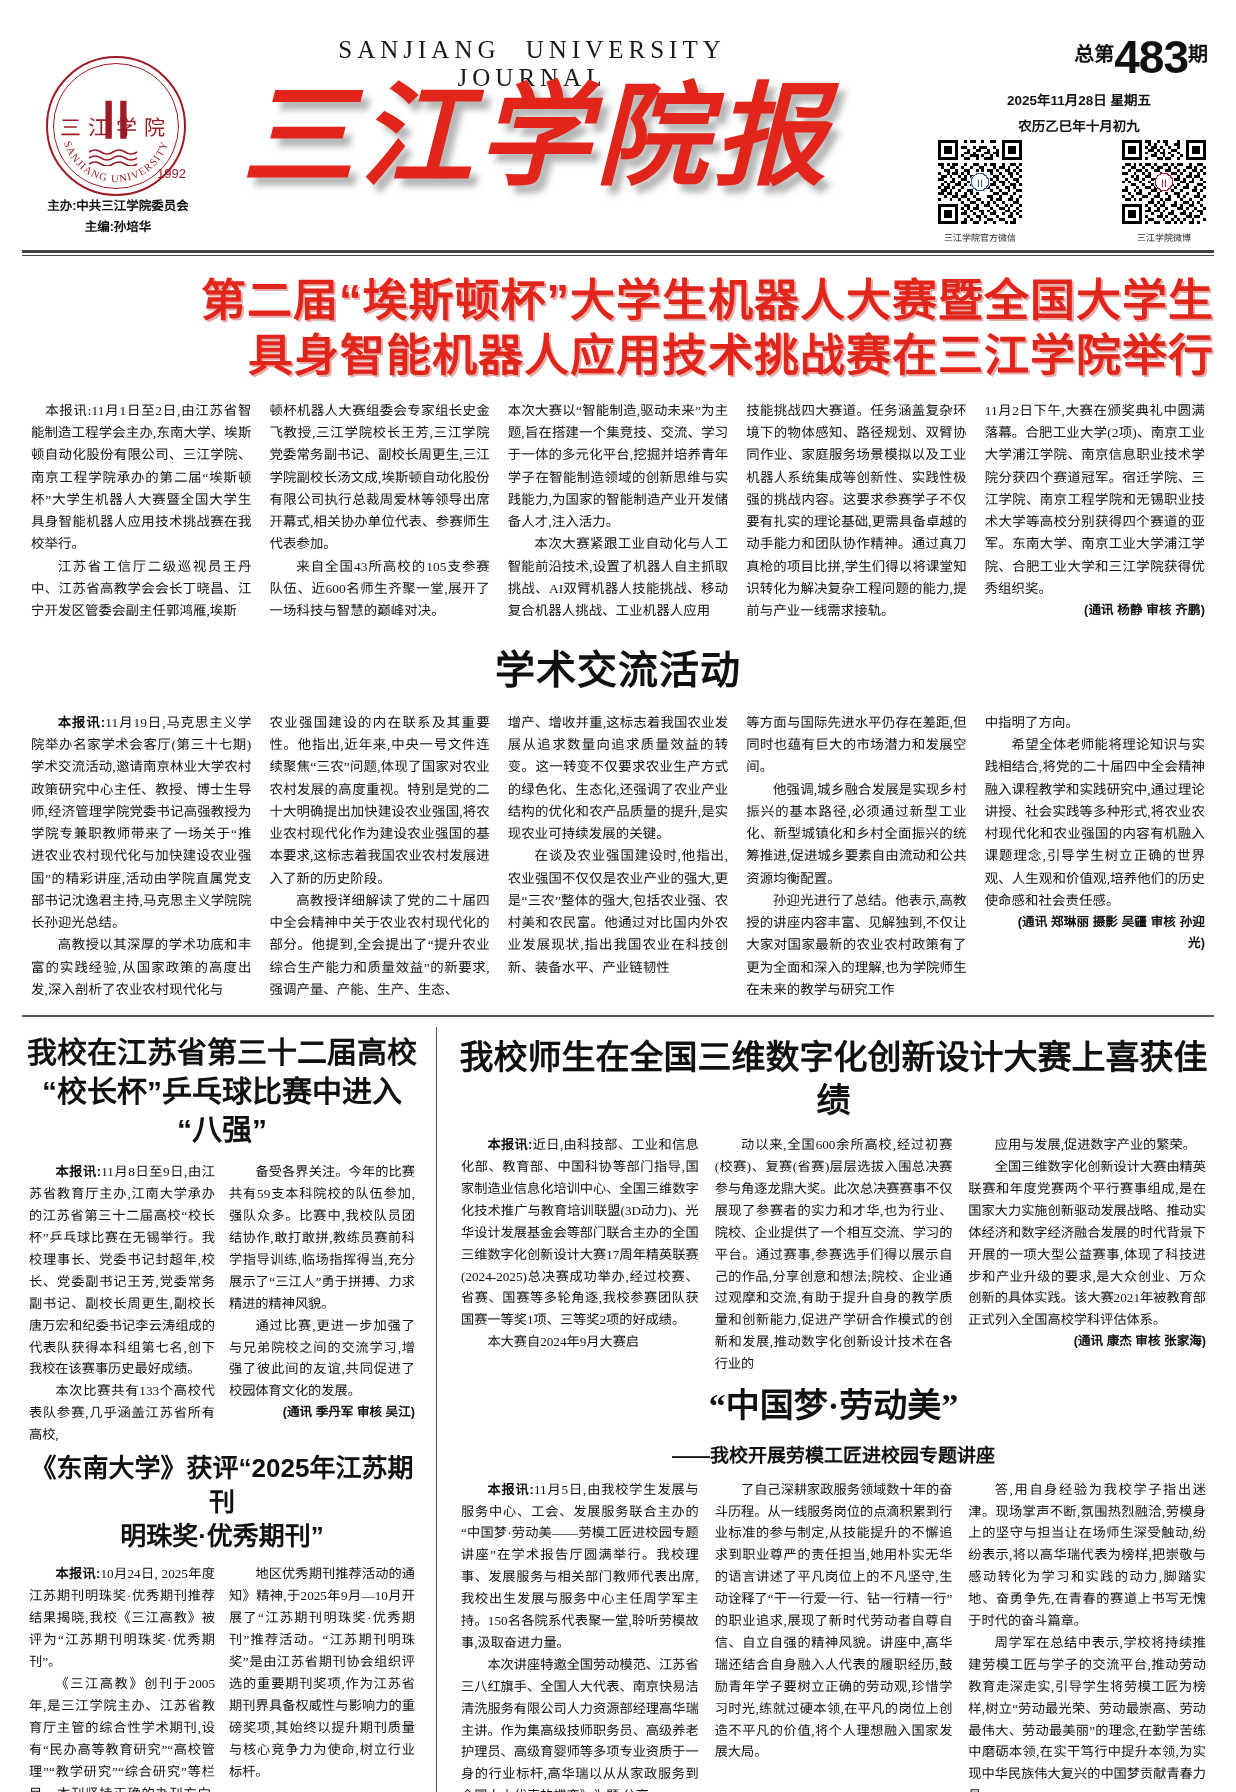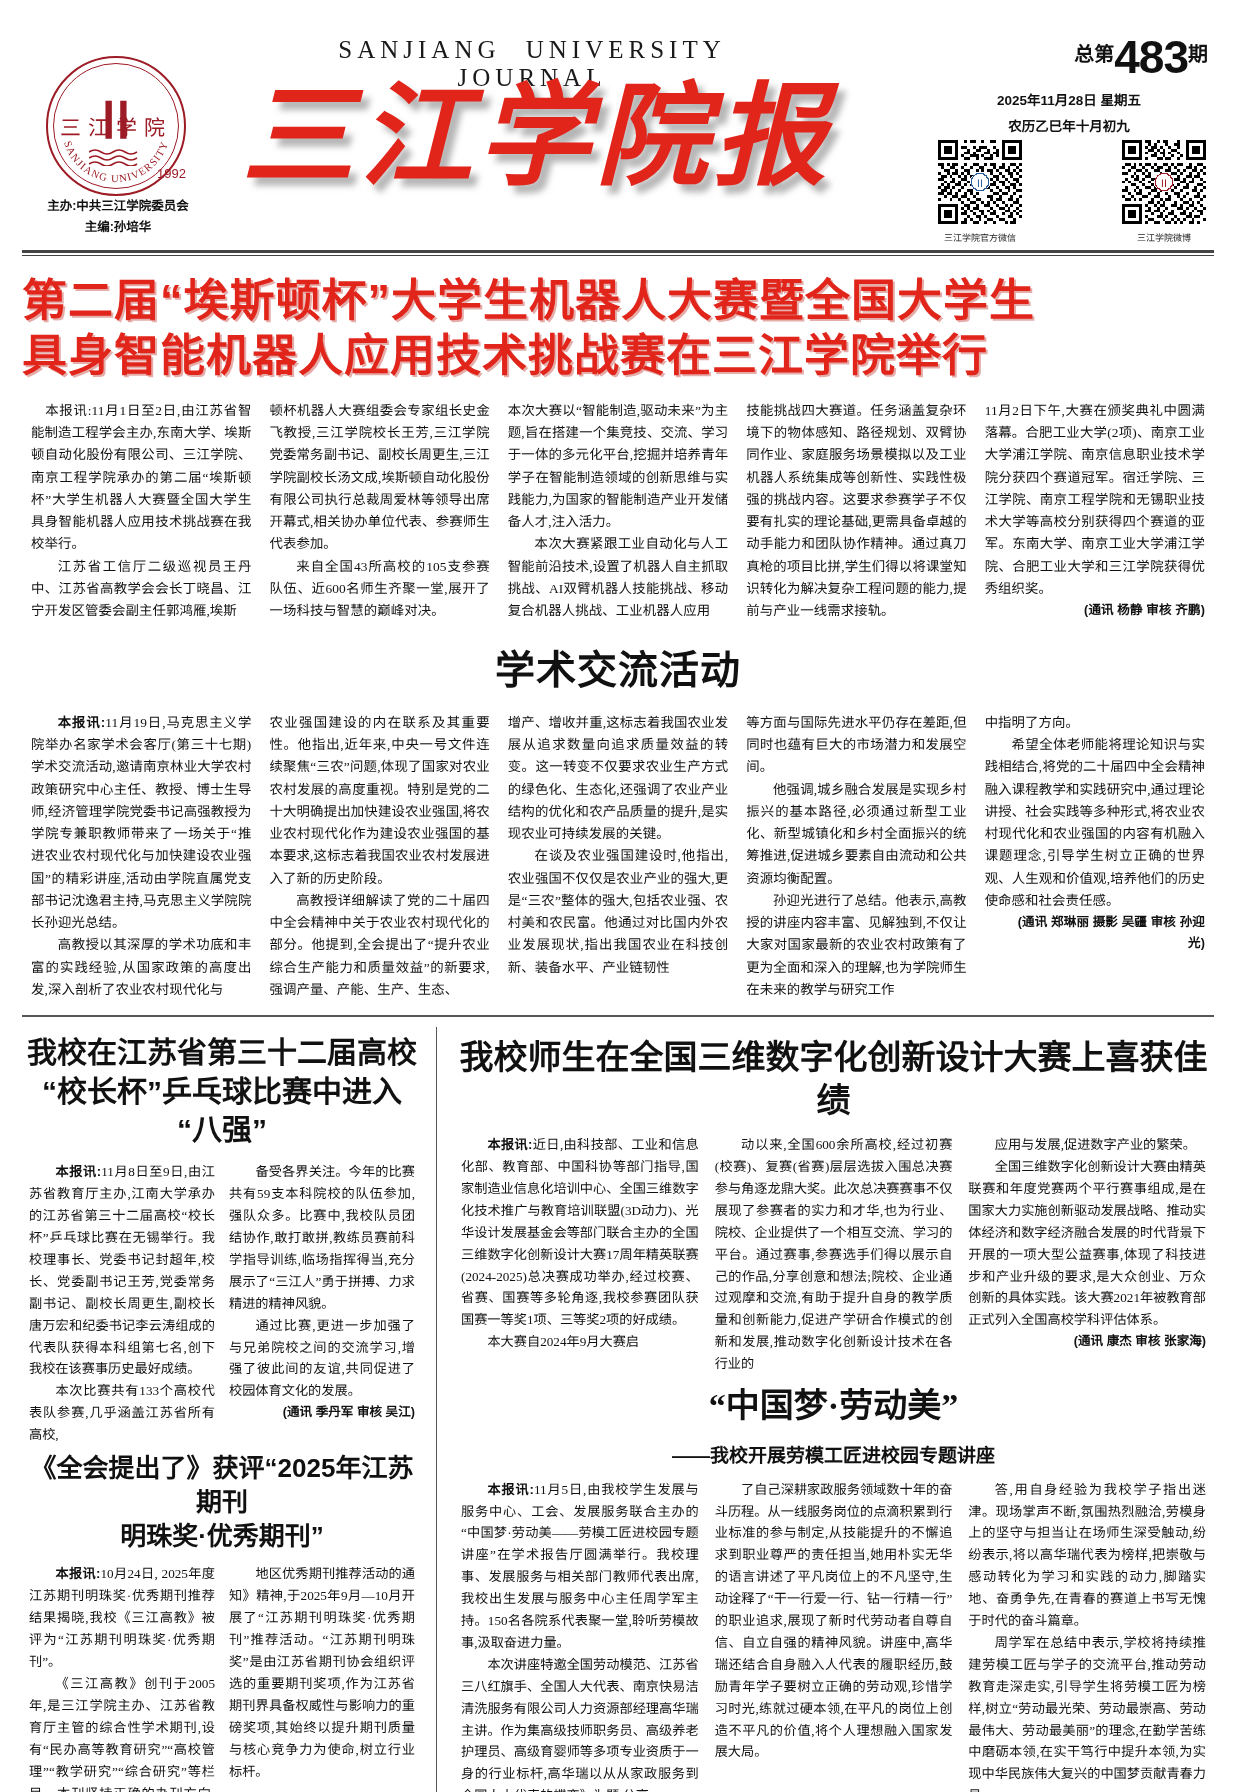--- a/index.html
+++ b/index.html
@@ -72,35 +72,35 @@
     white-space:nowrap;
   }
 
   .mh-issue{
     position:absolute;right:6px;top:30px;width:270px;text-align:right;
     font-family:"Liberation Sans","DejaVu Sans",sans-serif;
   }
   .mh-issue .lbl{font-size:20px;font-weight:700;vertical-align:12px;}
   .mh-issue .num{font-size:46px;font-weight:700;letter-spacing:-1px;}
   .mh-date{
-    position:absolute;right:10px;top:88px;width:270px;text-align:center;
+    position:absolute;right:0;top:88px;width:270px;text-align:center;
     font-family:"Liberation Sans","DejaVu Sans",sans-serif;
     font-size:13.5px;font-weight:700;line-height:1.9;
   }
   .qr-wrap{position:absolute;right:8px;top:140px;width:268px;display:flex;justify-content:space-between;}
   .qr-box{width:84px;text-align:center;}
   .qr-img{width:84px;height:84px;}
   .qr-cap{font-family:"Liberation Sans","DejaVu Sans",sans-serif;font-size:9px;margin-top:3px;color:#222;white-space:nowrap;}
 
   .rule-thick{border-top:3px solid #444;margin:2px 0 0 0;}
   .rule-thin{border-top:1px solid #444;margin-top:2px;}
 
   
   .lead-head{
-    text-align:left;margin-top:18px;
+    text-align:right;margin-top:18px;
     font-family:"Liberation Sans","DejaVu Sans",sans-serif;
     font-weight:700;color:#e1251b;
     font-size:45px;line-height:1.22;letter-spacing:1px;
     text-shadow:2px 2px 0 rgba(180,20,12,.35);
   }
 
   
   .cols{display:flex;gap:0;margin-top:16px;}
   .col{
     flex:1;padding:0 9px;box-sizing:border-box;
@@ -730,21 +730,21 @@
           <p>本次比赛共有133个高校代表队参赛,几乎涵盖江苏省所有高校,</p>
         </div>
         <div class="c">
           <p class="noind">备受各界关注。今年的比赛共有59支本科院校的队伍参加,强队众多。比赛中,我校队员团结协作,敢打敢拼,教练员赛前科学指导训练,临场指挥得当,充分展示了“三江人”勇于拼搏、力求精进的精神风貌。</p>
           <p>通过比赛,更进一步加强了与兄弟院校之间的交流学习,增强了彼此间的友谊,共同促进了校园体育文化的发展。</p>
           <p class="byline">(通讯 季丹军 审核 吴江)</p>
         </div>
       </div>
 
       <div class="sec-head3">
-        <div>《全会提出了》获评“2025年江苏期刊</div>
+        <div>《东南大学》获评“2025年江苏期刊</div>
         <div>明珠奖·优秀期刊”</div>
       </div>
 
       <div class="twocol">
         <div class="c">
           <p class="noind" style="text-indent: 2em;"><span class="lead-in">本报讯:</span>10月24日, 2025年度江苏期刊明珠奖·优秀期刊推荐结果揭晓,我校《三江高教》被评为“江苏期刊明珠奖·优秀期刊”。</p>
           <p>《三江高教》创刊于2005年,是三江学院主办、江苏省教育厅主管的综合性学术期刊,设有“民办高等教育研究”“高校管理”“教学研究”“综合研究”等栏目。本刊坚持正确的办刊方向,坚持基础理论与应用研究并重的原则,关注学术前沿的动向,为学校的学科建设、科研工作和人才培养服务,为我国的科教兴国战略和社会主义现代化建设服务。</p>
 
         </div>
         <div class="c">

